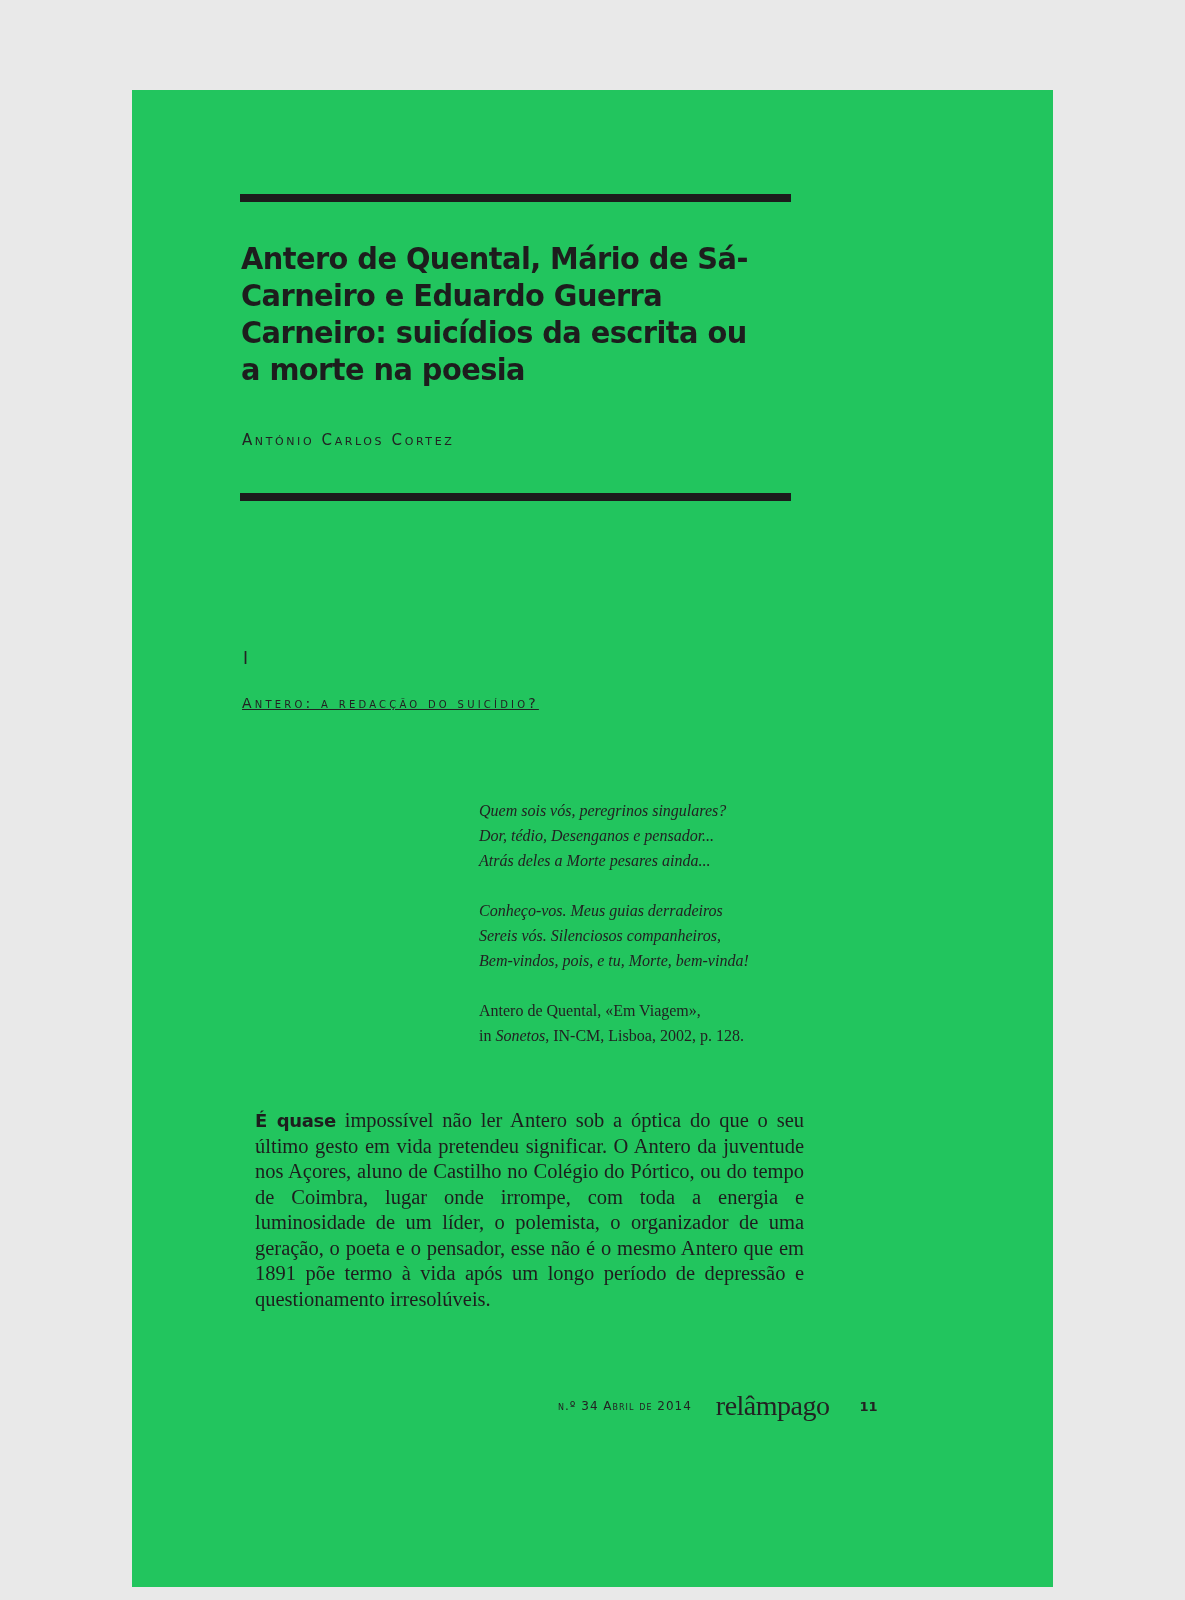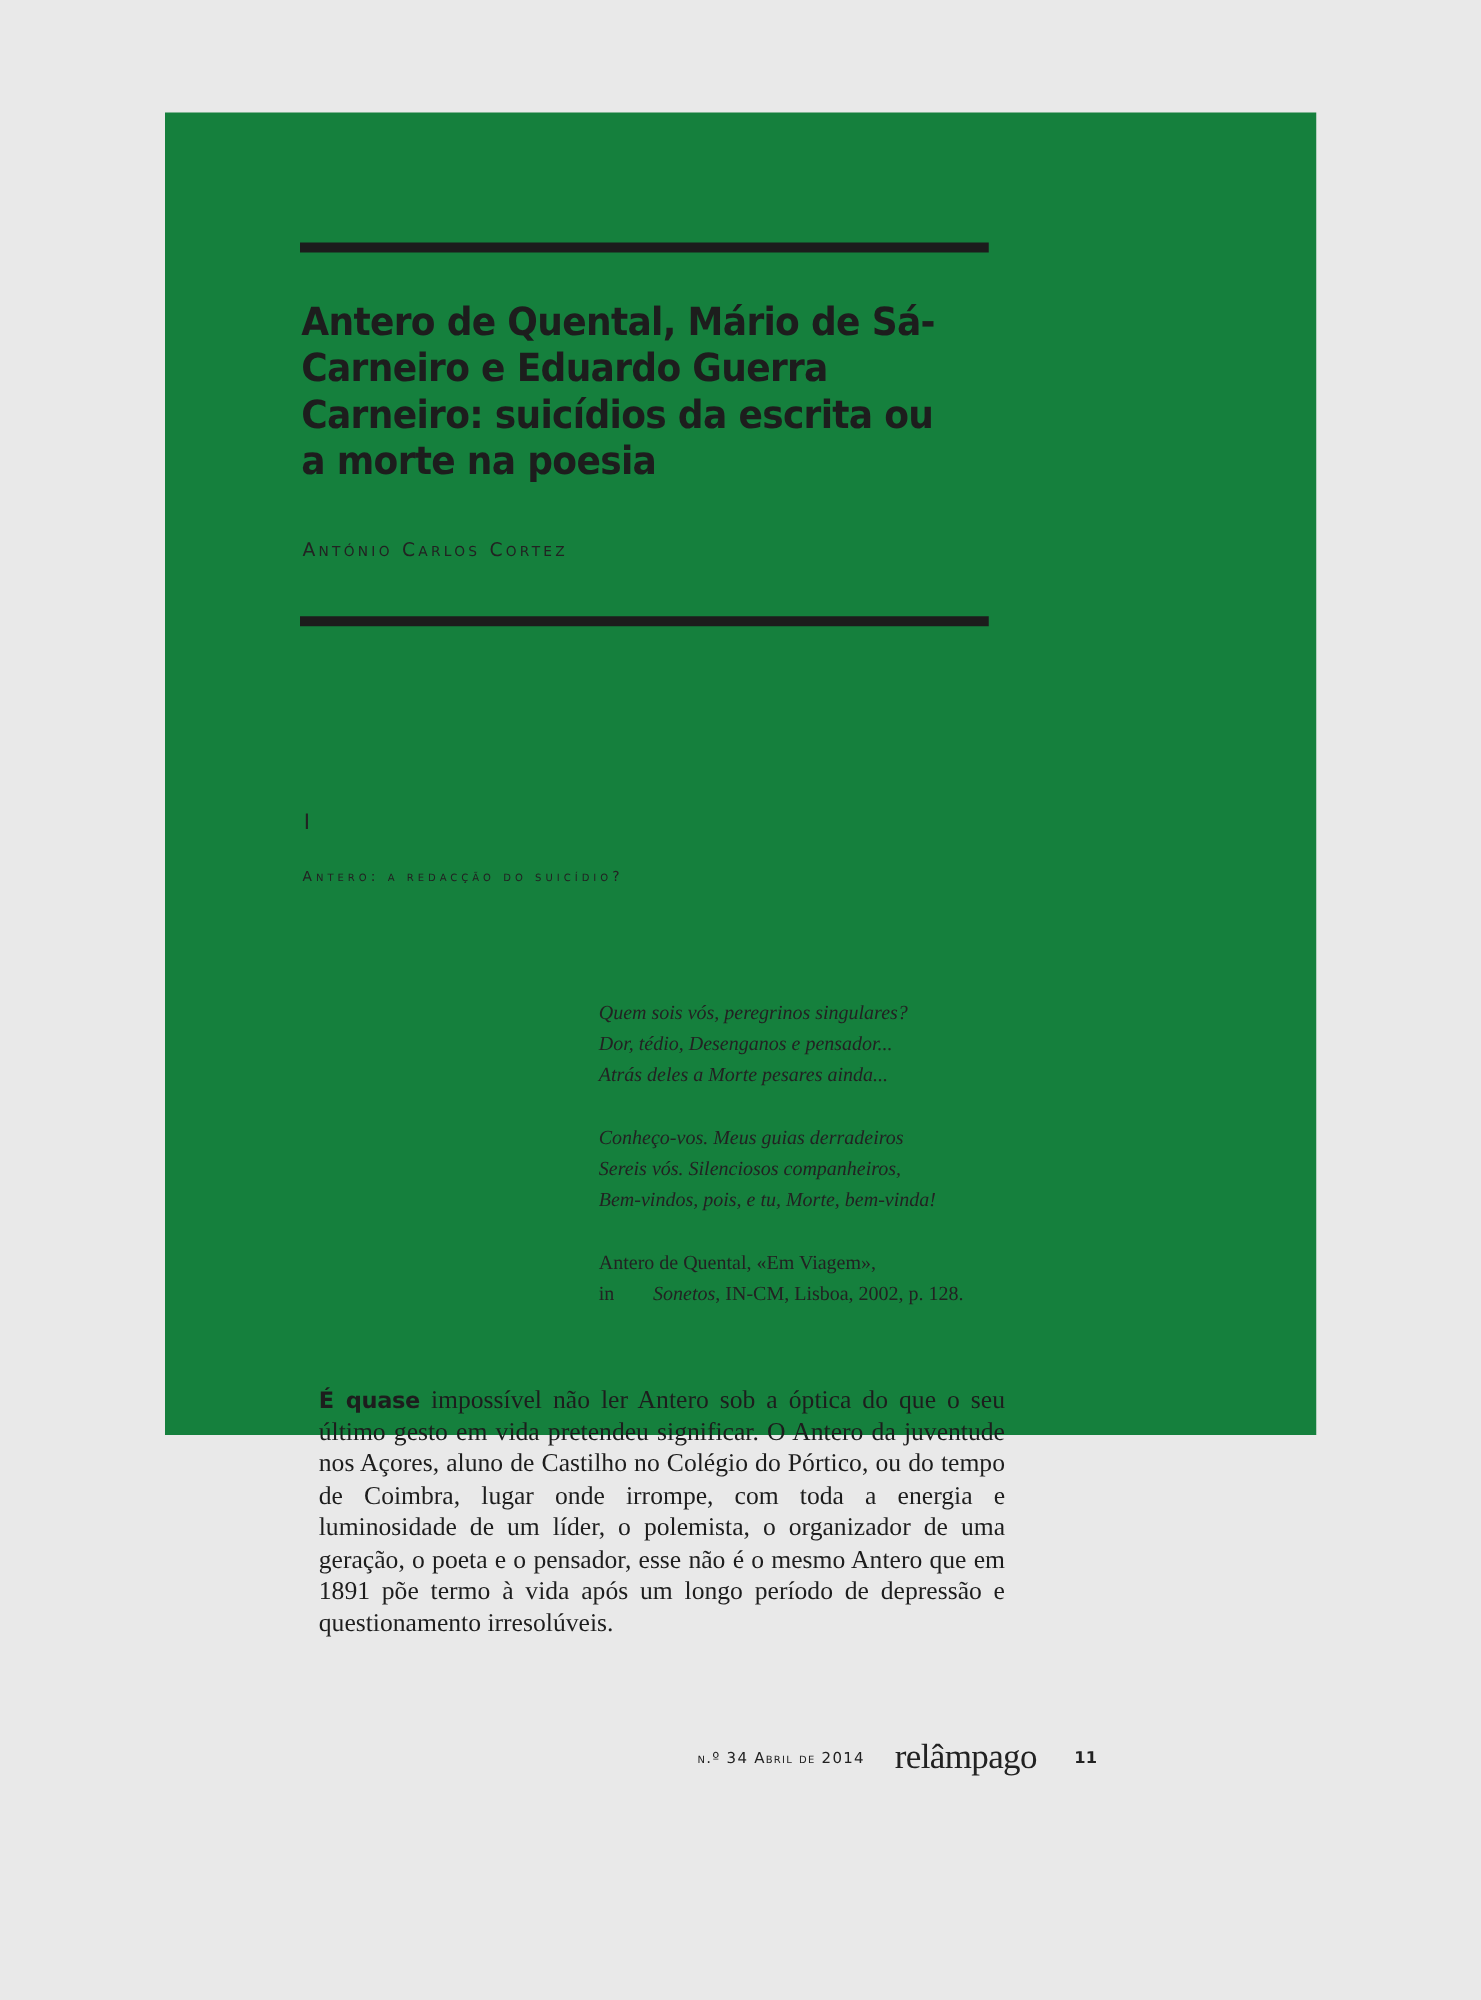--- a/index.html
+++ b/index.html
@@ -1,34 +1,34 @@
 <!DOCTYPE html>
 <html><head>
 <meta charset="utf-8">
 <style>
   html, body { margin:0; padding:0; }
   body { width:1185px; height:1600px; background:#e9e9e9; position:relative; overflow:hidden; }
-  .page { position:absolute; left:132px; top:90px; width:921px; height:1058px; background:#15803d; }
+  .page { position:absolute; left:132px; top:90px; width:921px; height:1497px; background:#22c55e; }
   .rule { position:absolute; left:108px; width:551px; height:8px; background:#1c1c1c; }
   .rule.top { top:104px; }
   .rule.bottom { top:403px; }
   .title { position:absolute; left:109px; top:150px; width:560px; margin:0;
            font-family:"DejaVu Sans", sans-serif; font-weight:bold; font-size:31px; line-height:37px;
            color:#1d1d1d; letter-spacing:-0.6px; transform:scaleX(0.93); transform-origin:left top; }
   .author { position:absolute; left:110px; top:341px; font-family:"DejaVu Sans", sans-serif;
             font-size:15px; letter-spacing:2.6px; font-variant:small-caps; color:#222; }
   .section-num { position:absolute; left:111px; top:558px; font-family:"DejaVu Sans", sans-serif; font-size:17px; color:#222; }
   .section-title { position:absolute; left:110px; top:605px; font-family:"DejaVu Sans", sans-serif;
-                   font-size:11px; letter-spacing:3.2px; font-variant:small-caps; color:#222; }
+                   font-size:14px; letter-spacing:3.2px; font-variant:small-caps; color:#222;text-decoration:underline; }
   .epigraph { position:absolute; left:347px; top:708px; font-family:Liberation Serif, serif; font-size:16px;
               line-height:25px; color:#222; }
   .epigraph .stanza { margin:0 0 25px 0; font-style:italic; }
   .epigraph .line { display:block; white-space:nowrap; }
   .epigraph .source { margin:0; }
-  .epigraph .source em { font-style:italic;margin-left:27px; }
+  .epigraph .source em { font-style:italic; }
   .body-text { position:absolute; left:110px; top:1005px; width:549px; margin:13px;
                font-family:"Liberation Serif", serif; font-size:20.5px; line-height:25.5px;
                color:#1d1d1d; text-align:justify; hyphens:manual; }
   .body-text .lead { font-family:"DejaVu Sans", sans-serif; font-weight:bold; font-size:18px; letter-spacing:-0.3px; }
   .footer { position:absolute; left:426px; top:1300px; display:flex; align-items:center; white-space:nowrap; color:#222; }
   .footer .issue { font-family:"DejaVu Sans", sans-serif; font-size:12px; letter-spacing:1px; font-variant:small-caps; margin-right:8px; }
   .footer .mag { font-family:"Liberation Serif", serif; font-size:28px; letter-spacing:-0.5px; margin-right:30px;margin-left:16px; }
   .footer .pnum { font-family:"DejaVu Sans", sans-serif; font-weight:bold; font-size:13px; }
 </style>
 </head>

